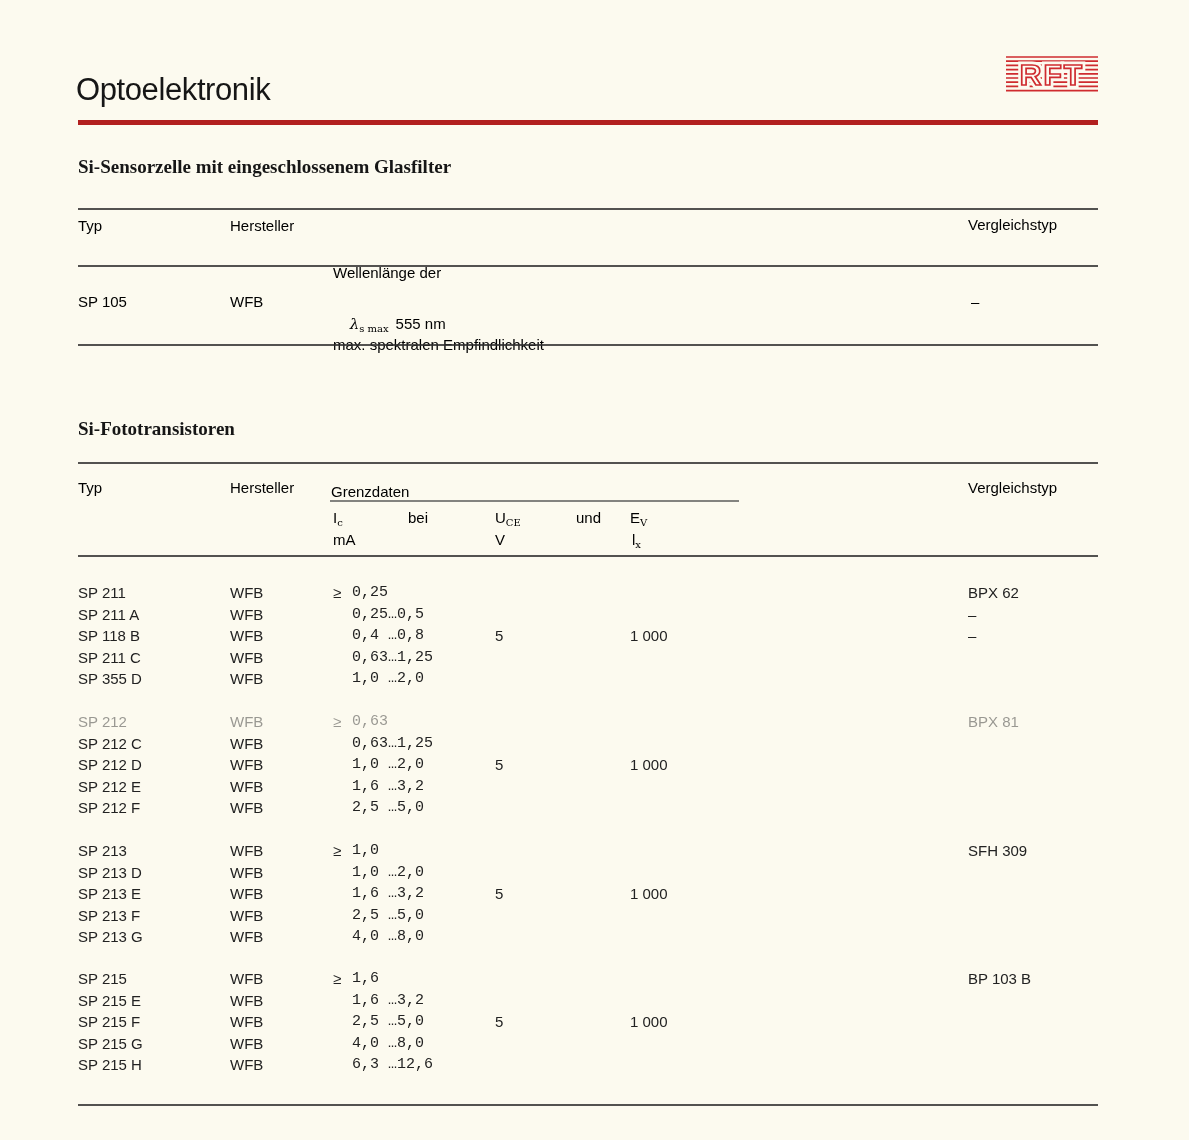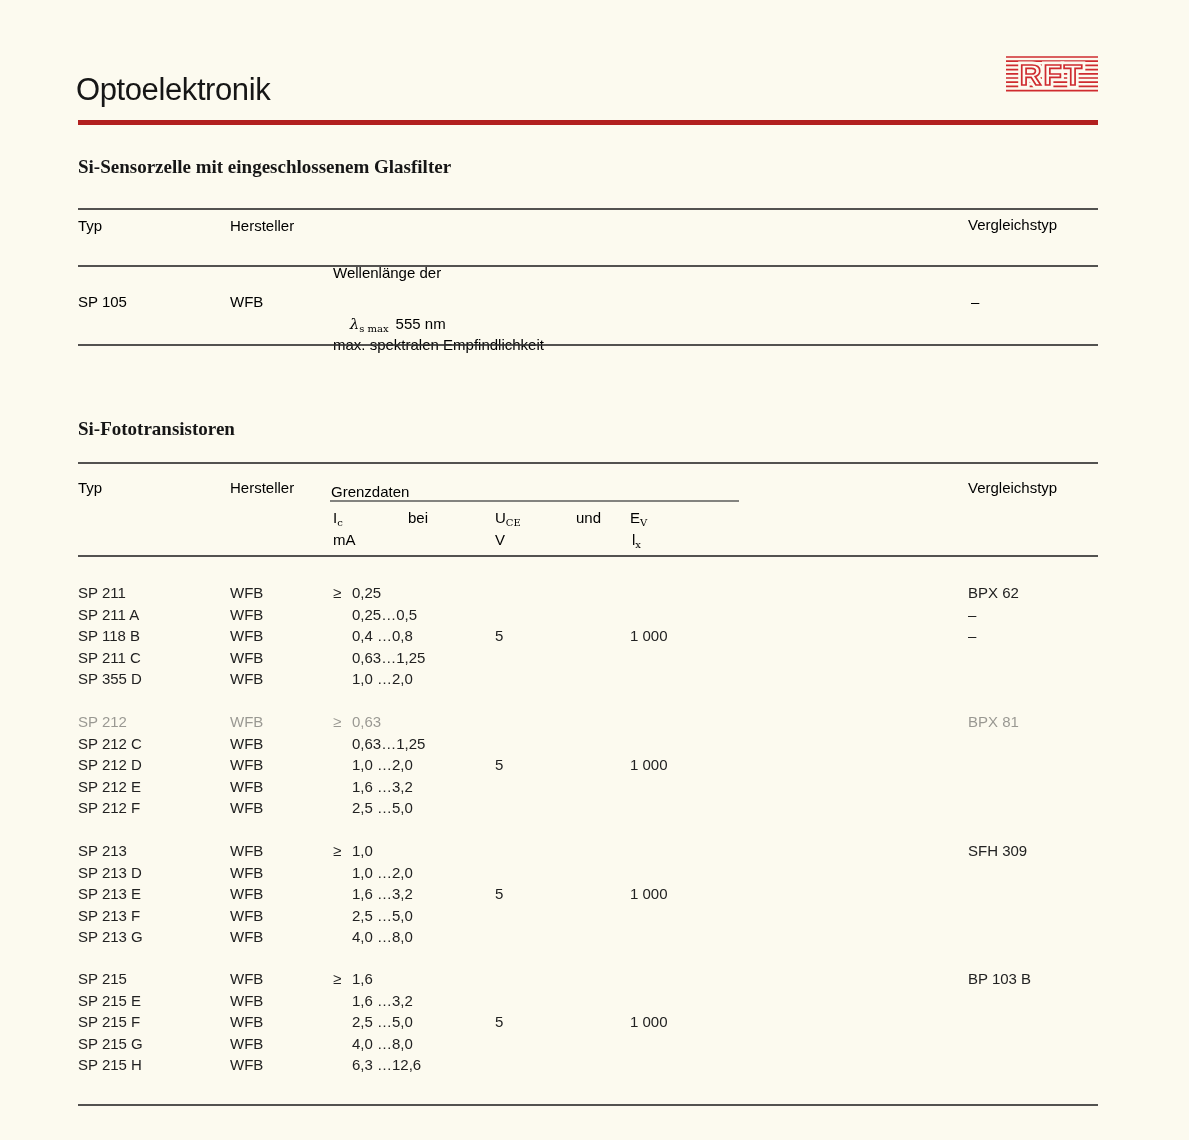--- a/index.html
+++ b/index.html
@@ -56,21 +56,21 @@
   .sub2-v{left:495px;top:528px;}
   .sub2-lx{left:632px;top:528px;}
 
   
   .tgroup{position:absolute;left:78px;width:1020px;}
   .trow{position:relative;height:21.5px;font-size:15px;color:#222;}
   .trow span{position:absolute;top:1px;white-space:pre;}
   .ct{left:0;}
   .ch{left:152px;}
   .cp{left:255px;}
-  .ci{left:274px;}
+  .ci{left:274px;font-family:Liberation Mono, monospace;}
   .cu{left:417px;}
   .ce{left:552px;}
   .cv{left:890px;}
   .faded{opacity:.45;}
 
   .logo{position:absolute;left:1006px;top:54px;}
 </style>
 </head>
 <body>
 

